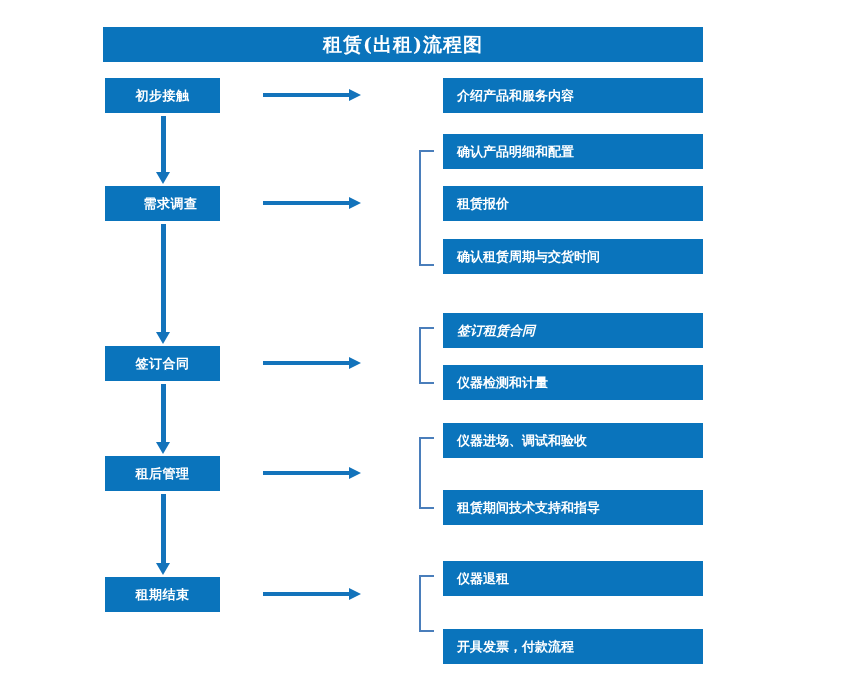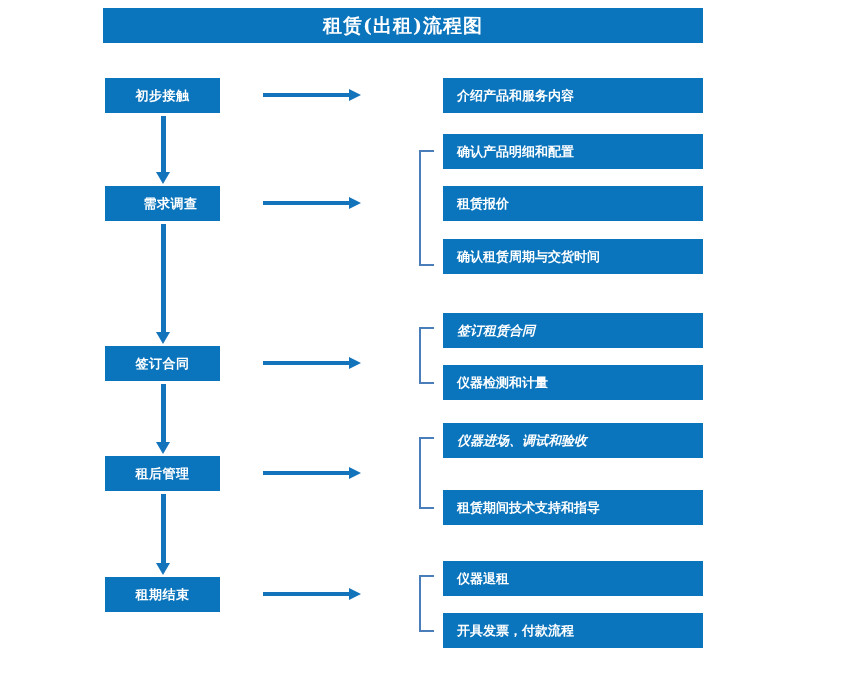--- a/index.html
+++ b/index.html
@@ -15,21 +15,21 @@
     width: 844px;
     height: 688px;
     background: #ffffff;
     overflow: hidden;
   }
 
   
   .title-bar {
     position: absolute;
     left: 103px;
-    top: 8px;
+    top: 27px;
     width: 600px;
     height: 35px;
     background: #0a74bc;
     display: flex;
     align-items: center;
     justify-content: center;
   }
   .title-bar .title-text {
     color: #ffffff;
     font-size: 19px;
@@ -226,29 +226,29 @@
   </div>
 
   <div class="node detail" style="top:313px;font-style:italic;">
     <span class="node-label">签订租赁合同</span>
   </div>
 
   <div class="node detail" style="top:365px;">
     <span class="node-label">仪器检测和计量</span>
   </div>
 
-  <div class="node detail" style="top:423px;font-style:italic;">
+  <div class="node detail" style="top:423px;">
     <span class="node-label">仪器进场、调试和验收</span>
   </div>
 
   <div class="node detail" style="top:490px;">
     <span class="node-label">租赁期间技术支持和指导</span>
   </div>
 
   <div class="node detail" style="top:561px;">
     <span class="node-label">仪器退租</span>
   </div>
 
-  <div class="node detail" style="top:613px;">
+  <div class="node detail" style="top:629px;">
     <span class="node-label">开具发票，付款流程</span>
   </div>
 
 </div>
 
 </body></html>

